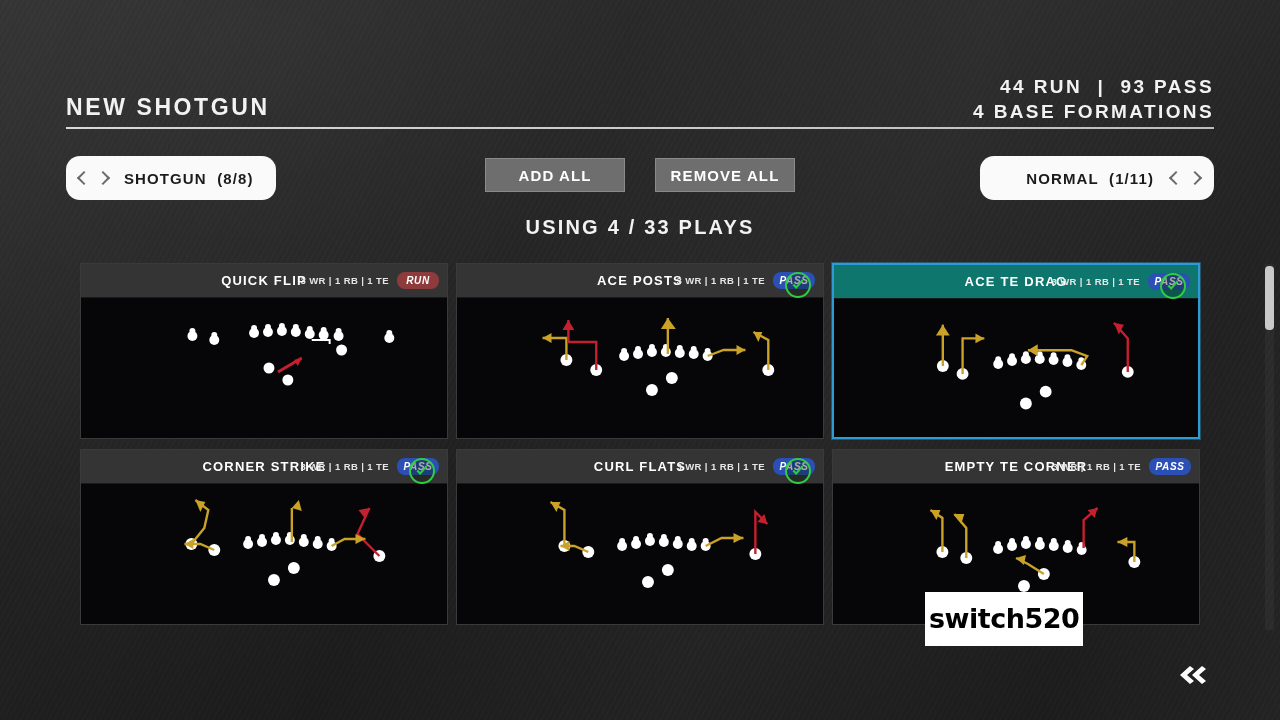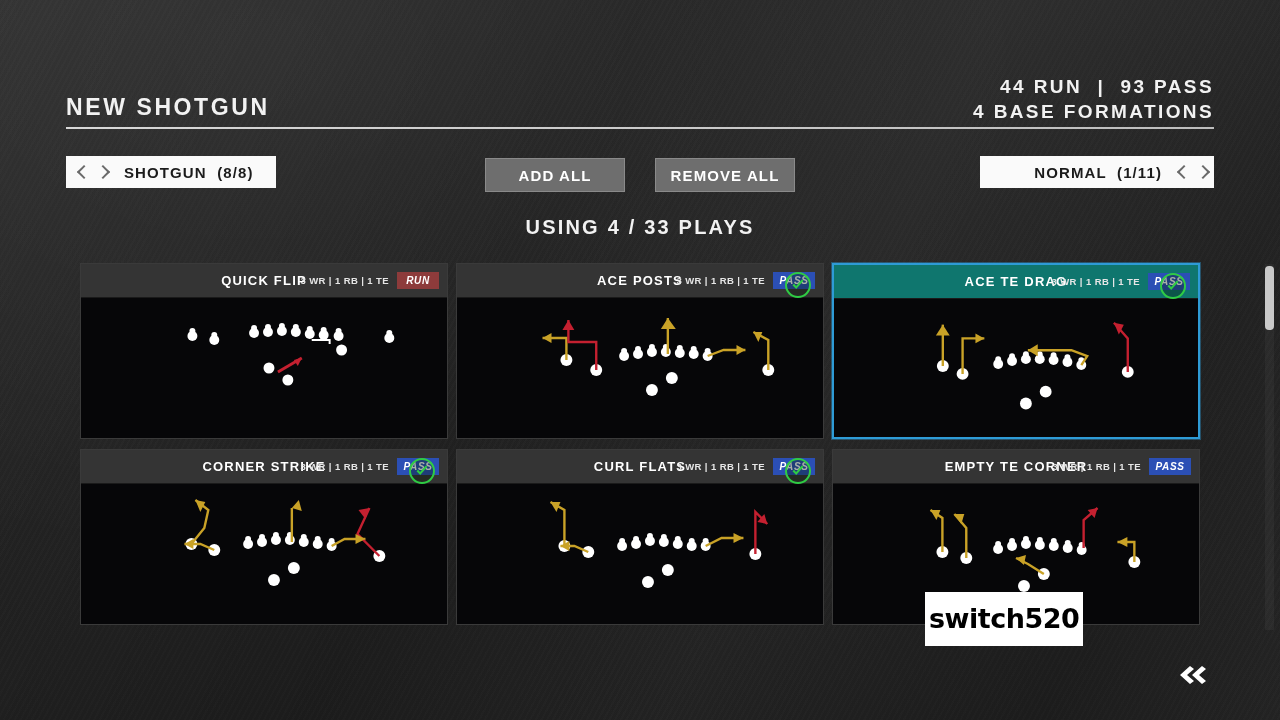--- a/index.html
+++ b/index.html
@@ -40,25 +40,25 @@
     white-space:pre;
   }
   .header-rule {
     position:absolute; left:0; right:0; top:57px; height:2px;
     background:linear-gradient(90deg,#d8d8d8,#bdbdbd);
   }
 
   
   .control-row { position:absolute; left:0; right:0; top:156px; height:34px; }
   .selector {
-    position:absolute; height:32px; background:#fafafa;
-    display:flex; align-items:center; color:#1b1b1b;
+    position:absolute; height:44px; background:#fafafa;
+    display:flex; align-items:center; color:#1b1b1b;border-radius:14px;
   }
   .selector.left { left:66px; width:210px; padding-left:10px; }
-  .selector.right { right:66px; width:234px; padding-right:4px; justify-content:flex-end; }
+  .selector.right { right:66px; width:234px; padding-right:12px; justify-content:flex-end; }
   .sel-arrows { display:flex; align-items:center; gap:4px; }
   .chev {
     width:15px; height:15px; position:relative; cursor:pointer;
   }
   .chev::before{
     content:""; position:absolute; left:3px; top:2px;
     width:8px; height:8px;
     border-top:2px solid #6a6a6a; border-right:2px solid #6a6a6a;
   }
   .chev.prev::before{ transform:rotate(-135deg); }
@@ -121,20 +121,21 @@
   .personnel{
     font-size:9.5px; font-weight:bold; letter-spacing:0.4px; color:#e6e6e6;
     white-space:pre;
     padding-left:45px;
   }
   .tag{
     min-width:42px; height:17px; padding:0 6px;
     display:flex; align-items:center; justify-content:center;
     font-size:10px; font-weight:bold; font-style:italic; letter-spacing:0.6px;
     color:#fff;
+    border-radius:8px;
   }
   .tag.pass{ background:#2b4fb5; }
   .tag.run{ background:#8d3b3b; }
 
   .field{
     position:absolute; left:0; right:0; top:34px; bottom:0;
     background:#060608;
   }
   .field svg{ display:block; width:100%; height:100%; }
 

